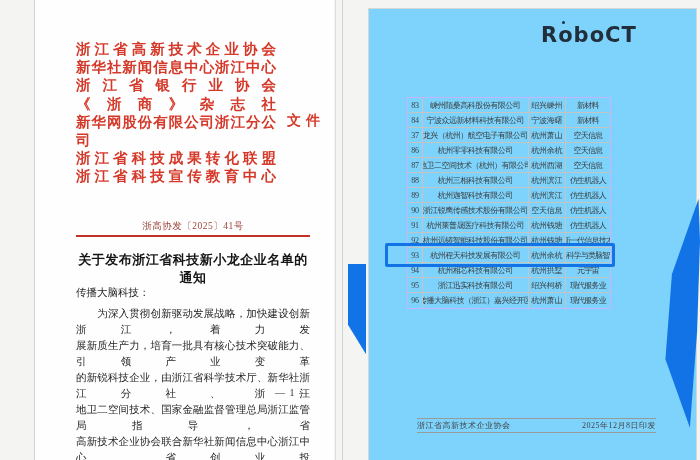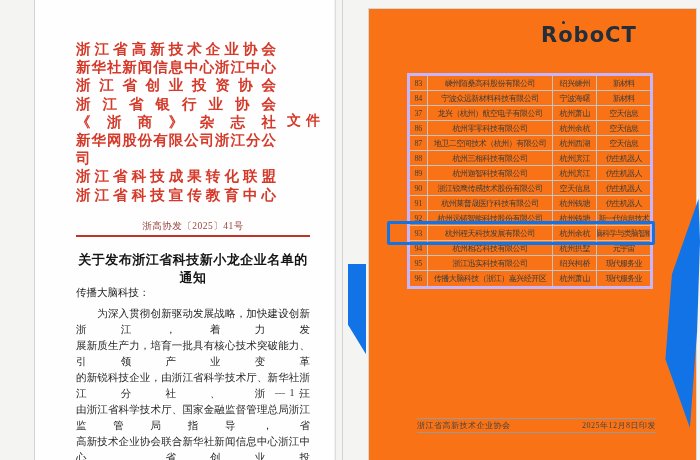--- a/index.html
+++ b/index.html
@@ -27,28 +27,28 @@
                font-size:13px; font-weight:bold; color:#151515; letter-spacing:0.5px; }
   .salutation { position:absolute; left:41px; top:286px; font-size:10.5px; color:#222; }
   .body-block { position:absolute; left:41px; top:306px; width:234px; }
   .body-line { font-size:10.5px; line-height:16px; color:#262626;
                text-align:justify; text-align-last:justify; }
   .pagenum { position:absolute; left:41px; top:387px; width:234px; text-align:right;
              font-size:10px; color:#333; letter-spacing:1px; }
 
   
   .right-page { position:absolute; left:368px; top:8px; width:329px; height:452px;
-                background:#f97316; border:1px solid #d6d6d6; border-bottom:none; }
+                background:#7dd3fc; border:1px solid #d6d6d6; border-bottom:none; }
   .logo { position:absolute; left:172px; top:14px; font-family:"DejaVu Sans", sans-serif;
           font-size:21px; font-weight:600; letter-spacing:1px; color:#232e3b; }
   .logo-dot { position:absolute; left:21px; top:-2px; width:3px; height:3px;
               border-radius:50%; background:#232e3b; }
 
-  .ctable { position:absolute; left:38px; top:64px; width:246px;
-            border:3px solid #c4b5fd; font-size:8px; color:#3c3c3c; }
+  .ctable { position:absolute; left:38px; top:88px; width:204px;
+            border:1px solid #c4b5fd; font-size:8px; color:#3c3c3c; }
   .trow { position:relative; display:flex; height:15px; border-bottom:1px solid #c4c4c4; }
   .trow:last-child { border-bottom:none; }
   .c { display:flex; align-items:center; justify-content:center; border-right:1px solid #c4c4c4;
        white-space:nowrap; overflow:hidden; letter-spacing:-0.3px; }
   .c.no { width:18px; }
   .c.co { width:129px; letter-spacing:-0.5px; }
   .c.lo { width:45px; }
   .c.ca { width:54px; letter-spacing:-0.8px; }
   .c:last-child { border-right:none; }
   .trow.hl::after { content:""; position:absolute; left:-23px; right:-5px; top:-5px;
@@ -72,21 +72,20 @@
 
 <div class="canvas">
 
   <div class="left-page">
     <div class="red-header">
 
         <div class="red-line">浙江省高新技术企业协会</div>
 
         <div class="red-line">新华社新闻信息中心浙江中心</div>
 
-        <div class="red-line">浙江省创业投资协会</div>
 
         <div class="red-line">浙江省银行业协会</div>
 
         <div class="red-line">《浙商》杂志社</div>
 
         <div class="red-line">新华网股份有限公司浙江分公司</div>
 
         <div class="red-line">浙江省科技成果转化联盟</div>
 
         <div class="red-line">浙江省科技宣传教育中心</div>
@@ -97,21 +96,21 @@
     <div class="doc-title">关于发布浙江省科技新小龙企业名单的通知</div>
     <div class="salutation">传播大脑科技：</div>
     <div class="body-block">
 
         <div class="body-line">　　为深入贯彻创新驱动发展战略，加快建设创新浙江，着力发</div>
 
         <div class="body-line">展新质生产力，培育一批具有核心技术突破能力、引领产业变革</div>
 
         <div class="body-line">的新锐科技企业，由浙江省科学技术厅、新华社浙江分社、浙江</div>
 
-        <div class="body-line">由浙江省科学技术厅、国家金融监督管理总局浙江监管局指导，省</div>
+        <div class="body-line">地卫二空间技术、国家金融监督管理总局浙江监管局指导，省</div>
 
         <div class="body-line">高新技术企业协会联合新华社新闻信息中心浙江中心、省创业投</div>
       </div>
     <div class="pagenum">— 1 —</div>
   </div>
 
   <div class="edge-line e1"></div>
   <div class="edge-line e2"></div>
 
   <div class="ribbon center-ribbon"></div>

